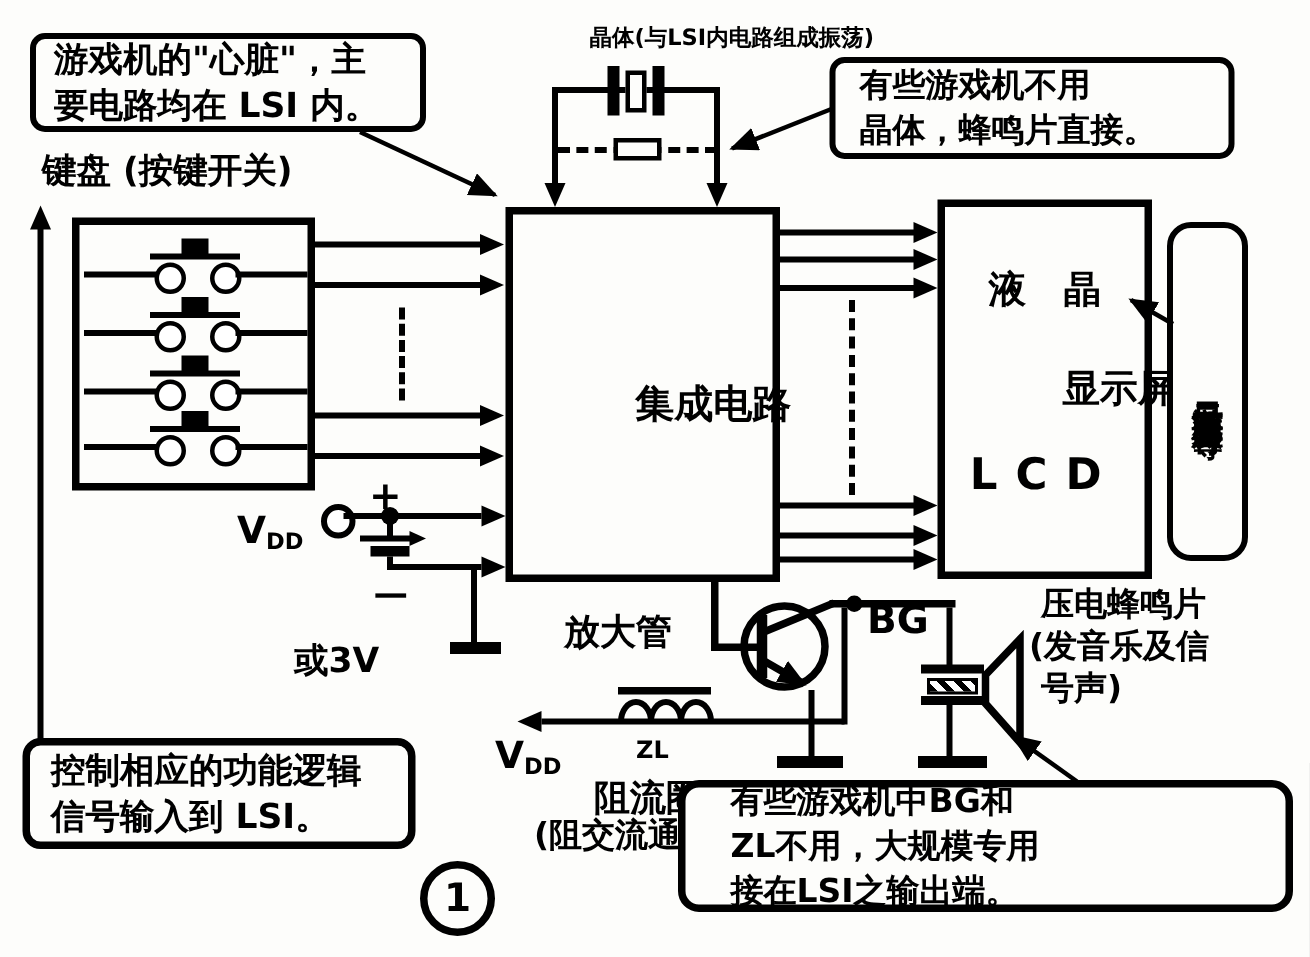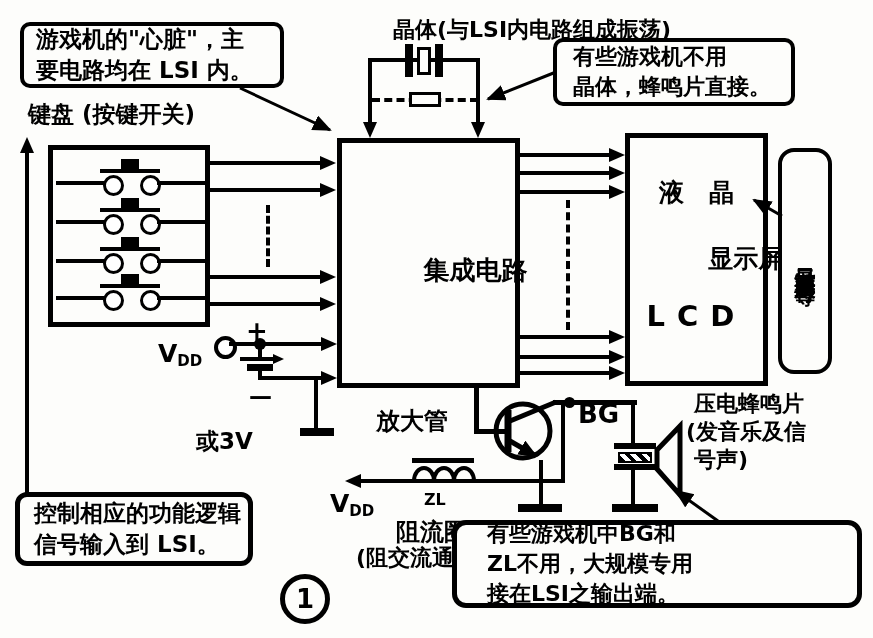--- a/index.html
+++ b/index.html
@@ -82,35 +82,35 @@
   <div class="wire" style="left:208px;top:275px;width:112px;height:4px;"></div>
   <div class="arr-r" style="left:320px;top:270px;"></div>
   <div class="wire" style="left:208px;top:302px;width:112px;height:4px;"></div>
   <div class="arr-r" style="left:320px;top:297px;"></div>
 
   <div class="blockbox" style="left:337px;top:138px;width:183px;height:250px;text-align:center;">
     <div class="lbl" style="left:0;right:0;top:42px;position:absolute;font-size:26px;line-height:34px;"><br>
          <span>集成电路</span></div>
   </div>
 
-  <div class="lbl" style="left:393px;top:16px;font-size:22px;">晶体(与LSI内电路组成振荡)</div>
+  <div class="lbl" style="left:393px;top:16px;font-size:15px;">晶体(与LSI内电路组成振荡)</div>
   <div class="wire" style="left:368px;top:58px;width:112px;height:4px;"></div>
   <div class="wire" style="left:368px;top:60px;width:4px;height:66px;"></div>
   <div class="arr-d" style="left:363px;top:122px;"></div>
   <div class="wire" style="left:476px;top:60px;width:4px;height:66px;"></div>
   <div class="arr-d" style="left:471px;top:122px;"></div>
 
   <div class="plate" style="left:405px;top:44px;width:8px;height:33px;"></div>
   <div class="whitebox" style="left:417px;top:47px;width:14px;height:28px;"></div>
   <div class="plate" style="left:435px;top:44px;width:8px;height:33px;"></div>
 
   <div class="dash-h" style="left:372px;top:98px;width:106px;"></div>
   <div class="whitebox" style="left:409px;top:92px;width:32px;height:15px;"></div>
 
-  <div class="callout" style="left:553px;top:38px;width:242px;height:68px;padding-left:16px;">
+  <div class="callout" style="left:553px;top:38px;width:270px;height:68px;padding-left:16px;">
     <span class="line" style="font-size:22px;">有些游戏机不用</span>
     <span class="line" style="font-size:22px;">晶体，蜂鸣片直接。</span>
   </div>
 
   <div class="wire" style="left:520px;top:153px;width:90px;height:4px;"></div>
   <div class="arr-r" style="left:609px;top:148px;"></div>
   <div class="wire" style="left:520px;top:171px;width:90px;height:4px;"></div>
   <div class="arr-r" style="left:609px;top:166px;"></div>
   <div class="wire" style="left:520px;top:190px;width:90px;height:4px;"></div>
   <div class="arr-r" style="left:609px;top:185px;"></div>
@@ -173,21 +173,21 @@
   <div class="wire" style="left:631px;top:405px;width:4px;height:40px;"></div>
   <div class="plate" style="left:614px;top:443px;width:42px;height:6px;"></div>
   <div class="hatch" style="left:618px;top:452px;width:30px;height:7px;"></div>
   <div class="plate" style="left:614px;top:464px;width:42px;height:6px;"></div>
   <div class="wire" style="left:631px;top:470px;width:4px;height:36px;"></div>
   <div class="plate" style="left:612px;top:504px;width:46px;height:8px;"></div>
   <div class="lbl" style="left:694px;top:390px;font-size:22px;">压电蜂鸣片</div>
   <div class="lbl" style="left:686px;top:418px;font-size:22px;">(发音乐及信</div>
   <div class="lbl" style="left:694px;top:446px;font-size:22px;">号声)</div>
 
-  <div class="callout" style="left:15px;top:492px;width:238px;height:74px;padding-left:14px;border-width:5px;border-radius:12px;">
+  <div class="callout" style="left:15px;top:492px;width:262px;height:74px;padding-left:14px;border-width:5px;border-radius:12px;">
     <span class="line" style="font-size:23px;">控制相应的功能逻辑</span>
     <span class="line" style="font-size:23px;">信号输入到 LSI。</span>
   </div>
 
   <div class="ring" style="left:280px;top:574px;width:40px;height:40px;border-width:5px;background:#fdfdfb;display:flex;align-items:center;justify-content:center;">
     <span style="font-size:26px;font-weight:bold;">1</span>
   </div>
 
   <div class="callout" style="left:452px;top:520px;width:410px;height:88px;padding-left:30px;border-width:5px;border-radius:14px;">
     <span class="line" style="font-size:22px;">有些游戏机中BG和</span>

